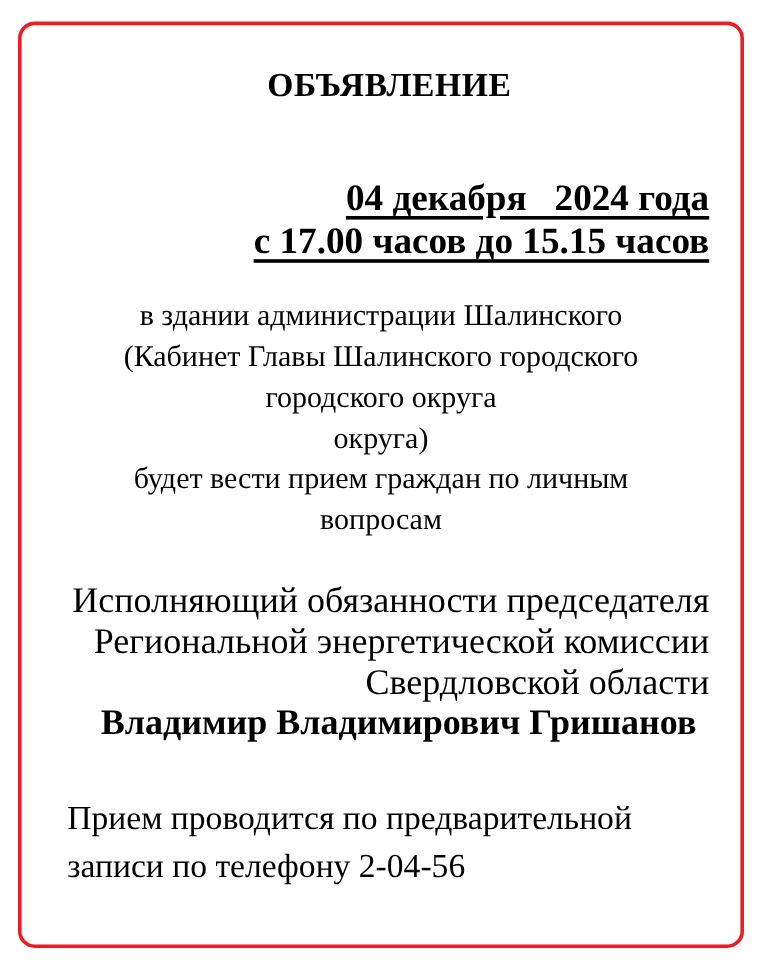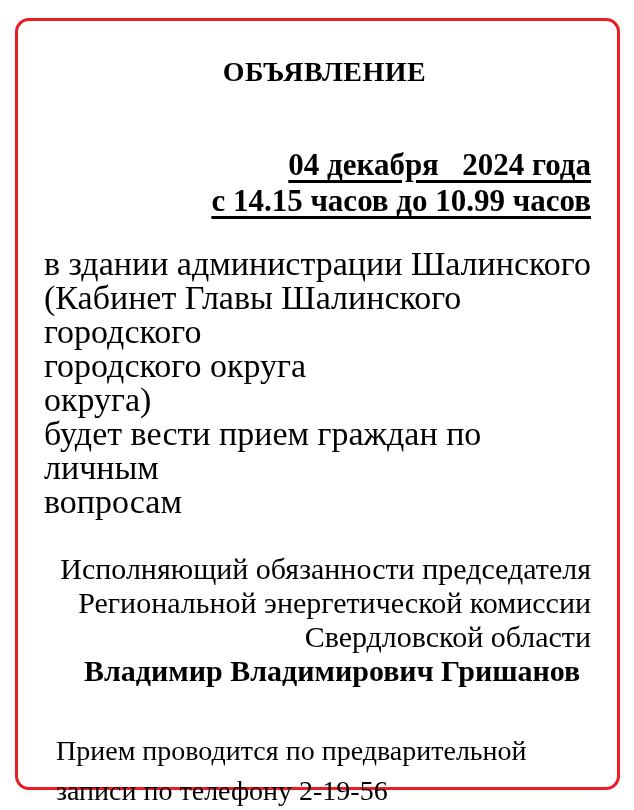--- a/index.html
+++ b/index.html
@@ -49,21 +49,22 @@
     line-height: 36px;
     padding-left: 18px;
   }
   .date-block .line {
     text-decoration: underline;
     text-decoration-thickness: 3px;
     text-underline-offset: 5px;
   }
   .body-block {
     margin-top: 28px;
-    font-size: 34px;
+    text-align: center;
+    font-size: 25px;
     line-height: 34px;
   }
   .official-block {
     margin-top: 33px;
     text-align: right;
     font-size: 30px;
     line-height: 34px;
   }
   .official-name {
     font-weight: bold;
@@ -83,38 +84,38 @@
 </head>
 <body>
 
 <div class="page">
   <div class="frame">
 
     <div class="title">ОБЪЯВЛЕНИЕ</div>
 
     <div class="date-block">
         <div class="line">04 декабря&nbsp;&nbsp; 2024 года</div>
-        <div class="line">с 14.15 часов до 10.99 часов</div>
+        <div class="line">с 17.00 часов до 15.15 часов</div>
       </div>
 
     <div class="body-block">
         <div class="line">в здании администрации Шалинского</div>
         <div class="line">(Кабинет Главы Шалинского городского</div>
         <div class="line">городского округа</div>
         <div class="line">округа)</div>
         <div class="line">будет вести прием граждан по личным</div>
         <div class="line">вопросам</div>
       </div>
 
     <div class="official-block">
     <div class="line">Исполняющий обязанности председателя</div>
         <div class="line">Региональной энергетической комиссии</div>
         <div class="line">Свердловской области</div>
       </div>
     <div class="official-name">Владимир Владимирович Гришанов</div>
 
     <div class="note-block">
         <div class="line">Прием проводится по предварительной</div>
-        <div class="line">записи по телефону 2-19-56</div>
+        <div class="line">записи по телефону 2-04-56</div>
       </div>
 
   </div>
 </div>
 
 </body></html>

